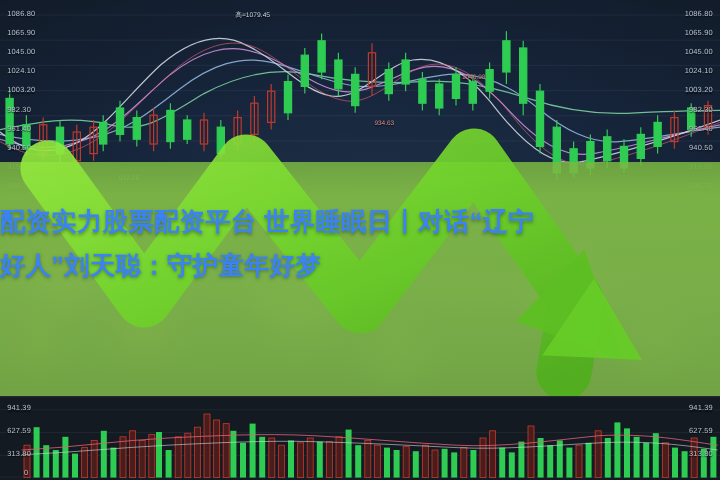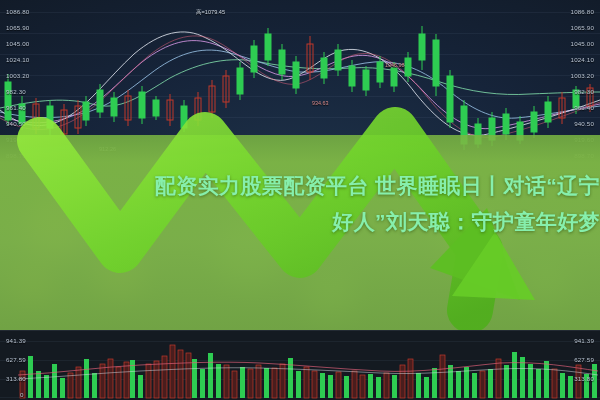--- a/index.html
+++ b/index.html
@@ -65,22 +65,22 @@
     pointer-events:none;
   }
   .band-blobs{position:absolute;left:0;top:135px;width:600px;height:195px;filter:blur(13px);opacity:.55;}
 
   
   .arrow-wrap{position:absolute;left:0;top:0;width:600px;height:400px;pointer-events:none;}
 
   
   .headline{
     position:absolute;left:0;top:168px;width:600px;
-    text-align:right;
-    color:#86efac;
+    text-align:left;
+    color:#3b82f6;
     font-size:21px;
     font-weight:bold;
     line-height:36px;
     letter-spacing:.4px;
     text-shadow:0 1px 3px rgba(40,70,10,.55);
     white-space:pre-line;
   }
 </style>
 </head>
 <body>

